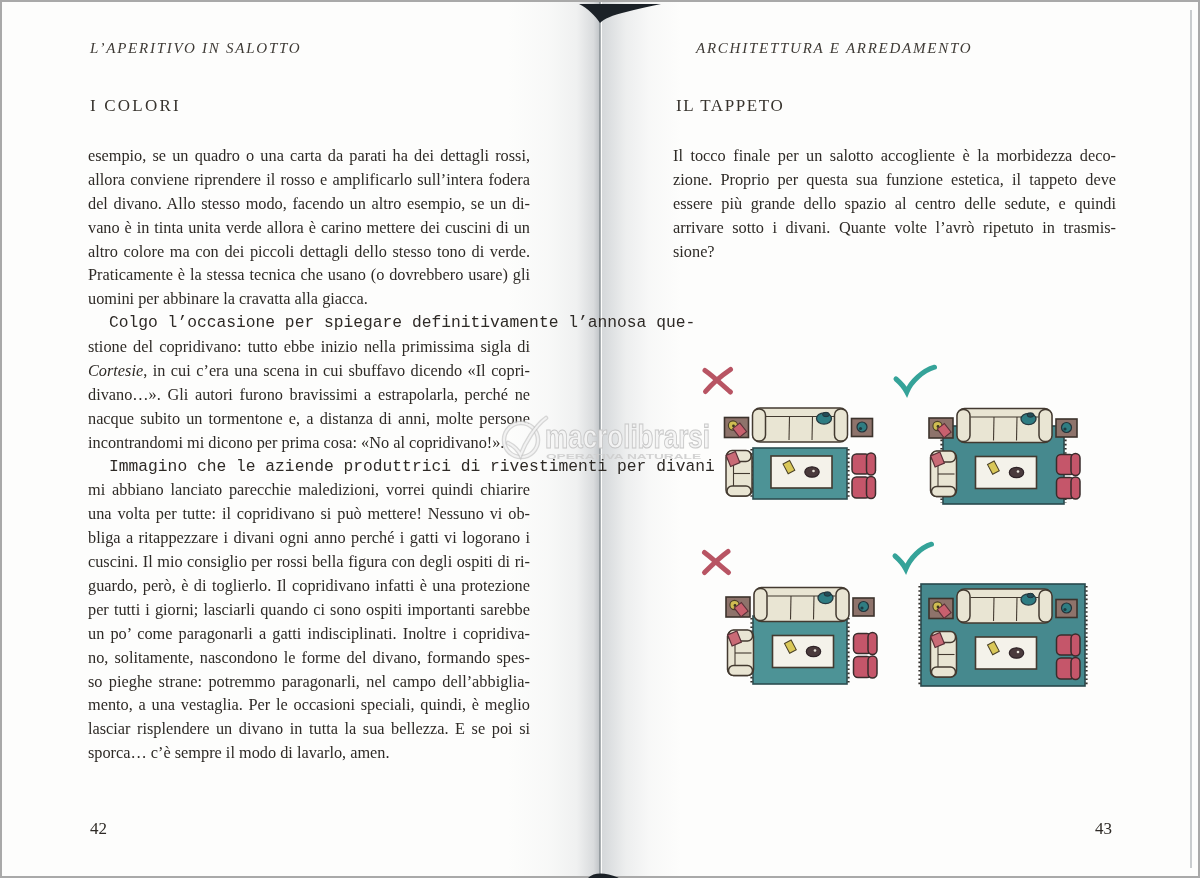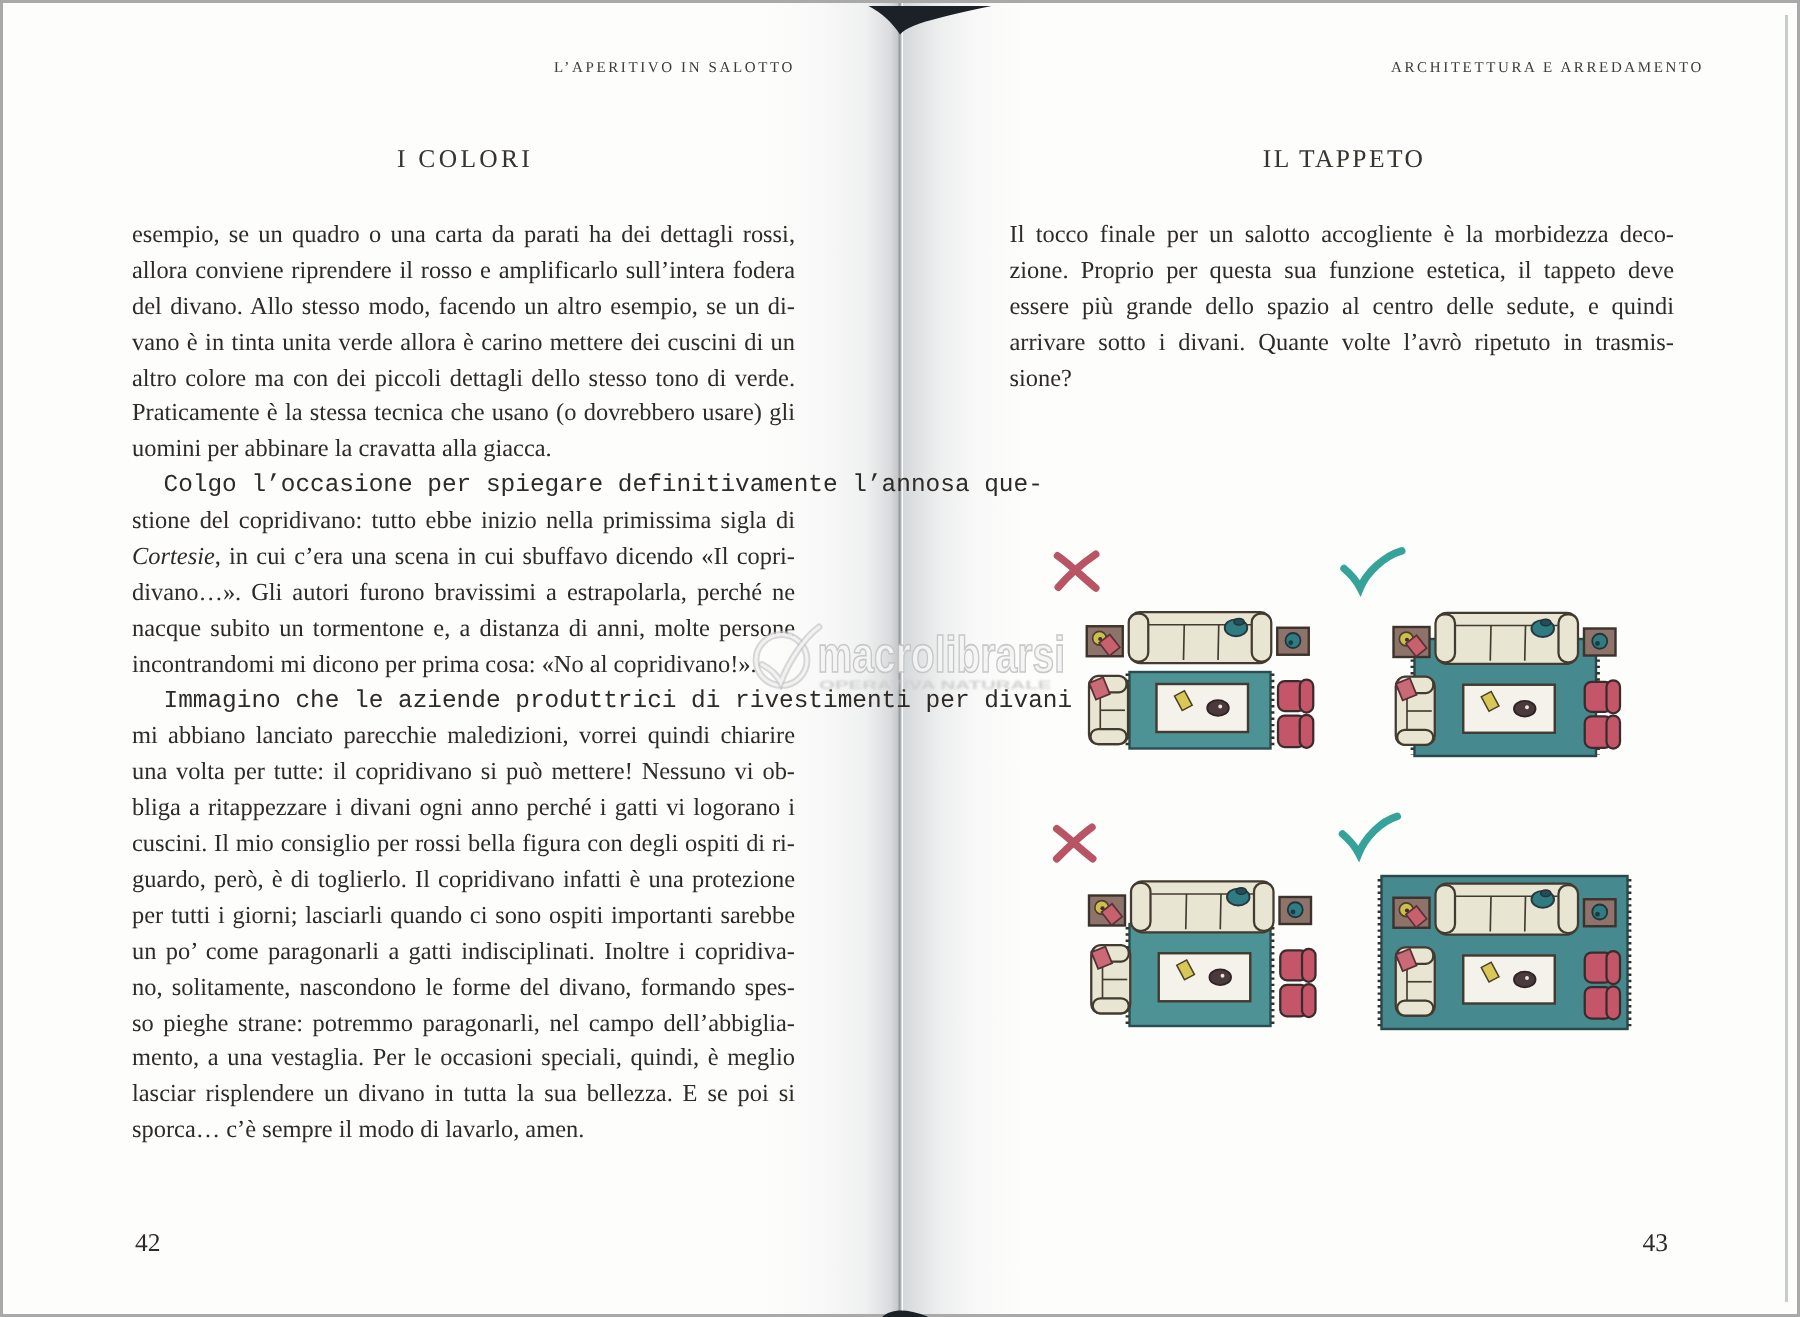--- a/index.html
+++ b/index.html
@@ -10,22 +10,22 @@
         box-sizing:border-box;border:2px solid #a9a9a9;}
   
   #gutterL{left:505px;top:0;width:93px;height:874px;
     background:linear-gradient(to right, rgba(120,130,140,0) 0%, rgba(120,130,140,0.04) 45%, rgba(120,130,140,0.10) 75%, rgba(115,124,133,0.26) 93%, rgba(105,114,124,0.42) 100%);}
   #gutterCore{left:597px;top:0;width:2px;height:874px;background:rgba(123,130,136,0.62);filter:blur(0.4px);}
   #gutterR{left:600px;top:0;width:80px;height:874px;
     background:linear-gradient(to right, rgba(120,130,140,0.30) 0%, rgba(120,130,140,0.12) 30%, rgba(120,130,140,0.04) 60%, rgba(120,130,140,0) 100%);}
   #foreEdgeR{left:1188px;top:8px;width:2px;height:858px;background:rgba(150,155,160,0.5);}
 
   
-  .runhead{font-size:10px;letter-spacing:1.75px;color:#3e3a35;text-align:right;}
-  .title{font-size:17px;letter-spacing:2.2px;color:#37332d;text-align:center;}
+  .runhead{font-size:15px;letter-spacing:1.75px;color:#3e3a35;text-align:left;font-style:italic;}
+  .title{font-size:17px;letter-spacing:2.2px;color:#37332d;}
   .body{font-size:16.3px;line-height:23.9px;color:#2e2a26;}
   .ln{text-align:justify;text-align-last:justify;height:23.9px;overflow:visible;white-space:nowrap;}
   .ln.end{text-align-last:left;}
   .ln.ind{padding-left:21px;font-family:Liberation Mono, monospace;}
   .pgnum{font-size:17px;color:#2e2a26;}
 </style>
 </head>
 <body>
 <div id="scan">
 

